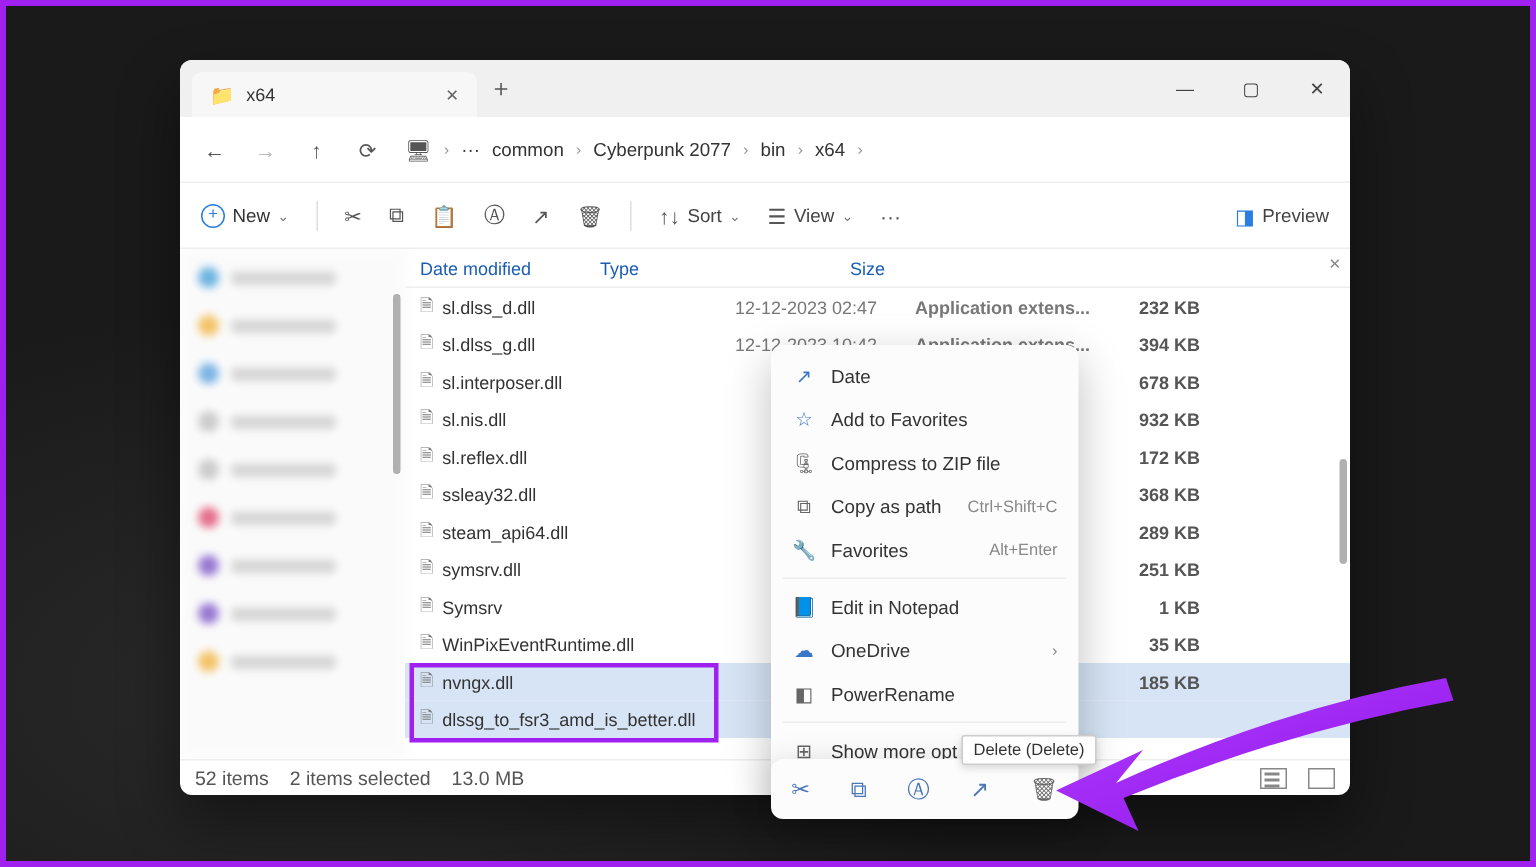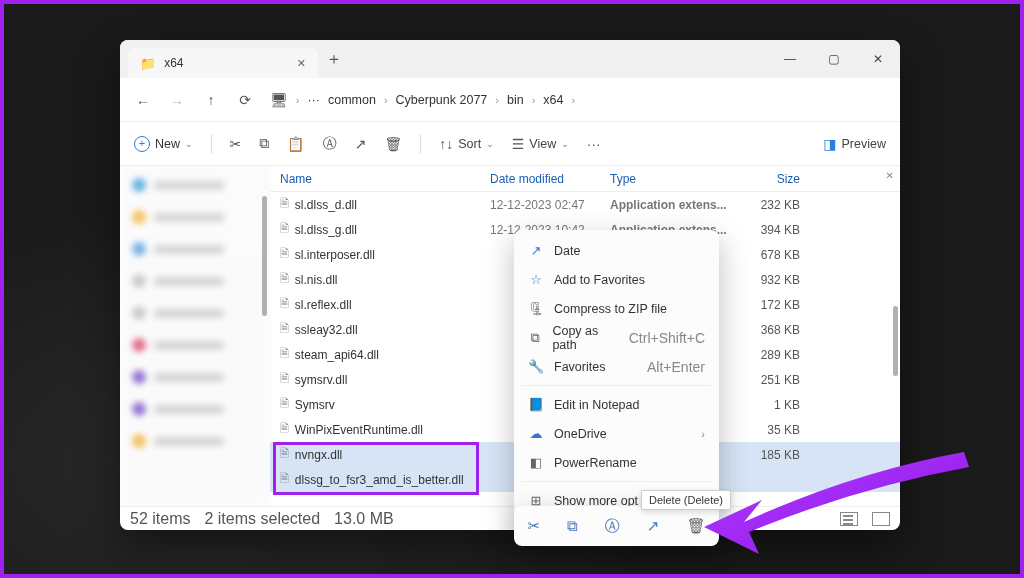--- a/index.html
+++ b/index.html
@@ -86,44 +86,44 @@
   .col-name{width:210px;} .col-date{width:120px;} .col-type{width:120px;} .col-size{width:70px;text-align:right;}
   .close-pane{position:absolute;right:6px;top:4px;font-size:10px;color:#888;cursor:pointer;}
   .filelist { flex:1; overflow:hidden; }
   .row {
     height:25px; display:flex; align-items:center; font-size:12px; color:#333;
     padding-left:10px;
   }
   .row .cell-name{width:210px;display:flex;align-items:center;gap:6px;overflow:hidden;white-space:nowrap;}
   .row .cell-date{width:120px;color:#777;}
   .row .cell-type{width:120px;color:#777;overflow:hidden;white-space:nowrap;text-overflow:ellipsis;font-weight:bold;}
-  .row .cell-size{width:70px;color:#555;text-align:right;}
+  .row .cell-size{width:70px;color:#555;text-align:right;font-weight:bold;}
   .file-ico{font-size:11px;color:#7a7a7a;}
   .sel{background:#d6e4f5;}
   .hl-box{
     position:absolute; border:3px solid #a020f0; pointer-events:none;
   }
   
   .statusbar{
     height:24px;border-top:1px solid #eee;display:flex;align-items:center;
-    font-size:16px;color:#555;padding:0 10px;gap:14px;
+    font-size:13px;color:#555;padding:0 10px;gap:14px;
   }
   .statusbar .sp{flex:1;}
   .view-ico{width:18px;height:14px;border:1px solid #888;display:inline-block;}
   
   .ctx {
     position:absolute; left:510px; top:226px; width:205px;
     background:#fcfcfc; border-radius:8px;
     box-shadow:0 10px 30px rgba(0,0,0,.25);
     padding:6px 0; font-size:12.5px; color:#333;
   }
   .ctx-item{height:29px;display:flex;align-items:center;gap:10px;padding:0 14px;cursor:pointer;}
   .ctx-ico{width:16px;text-align:center;color:#3a76c8;font-size:13px;}
   .ctx-ico.gray{color:#666;}
-  .ctx-short{margin-left:auto;color:#888;font-size:14px;}
+  .ctx-short{margin-left:auto;color:#888;font-size:11px;}
   .ctx-chev{margin-left:auto;color:#888;font-size:11px;}
   .ctx-sep{height:1px;background:#eee;margin:4px 8px;}
   .ctx-actions{
     position:absolute;left:510px;top:502px;width:205px;height:40px;
     background:#fcfcfc;border-radius:8px;box-shadow:0 8px 24px rgba(0,0,0,.25);
     display:flex;align-items:center;justify-content:space-around;
   }
   .ctx-act{font-size:15px;color:#4a77b8;cursor:pointer;}
   .tooltip{
     position:absolute;left:637px;top:486px;background:#fff;border:1px solid #ccc;
@@ -244,21 +244,20 @@
           <span style="width:70px;height:9px;background:#ccc;border-radius:3px;display:inline-block"></span>
         </div>
         <div class="side-item">
           <span class="side-dot" style="background:#f2b441"></span>
           <span style="width:70px;height:9px;background:#ccc;border-radius:3px;display:inline-block"></span>
         </div>
       </div>
 
     <div class="filepane">
       <div class="col-headers">
-        <span class="col-name">Name</span>
         <span class="col-date">Date modified</span>
         <span class="col-type">Type</span>
         <span class="col-size">Size</span>
         <span class="close-pane">✕</span>
       </div>
       <div class="filelist" id="filelist">
           <div class="row">
             <span class="cell-name">
               <span class="file-ico">🗎</span>
               <span>sl.dlss_d.dll</span>

